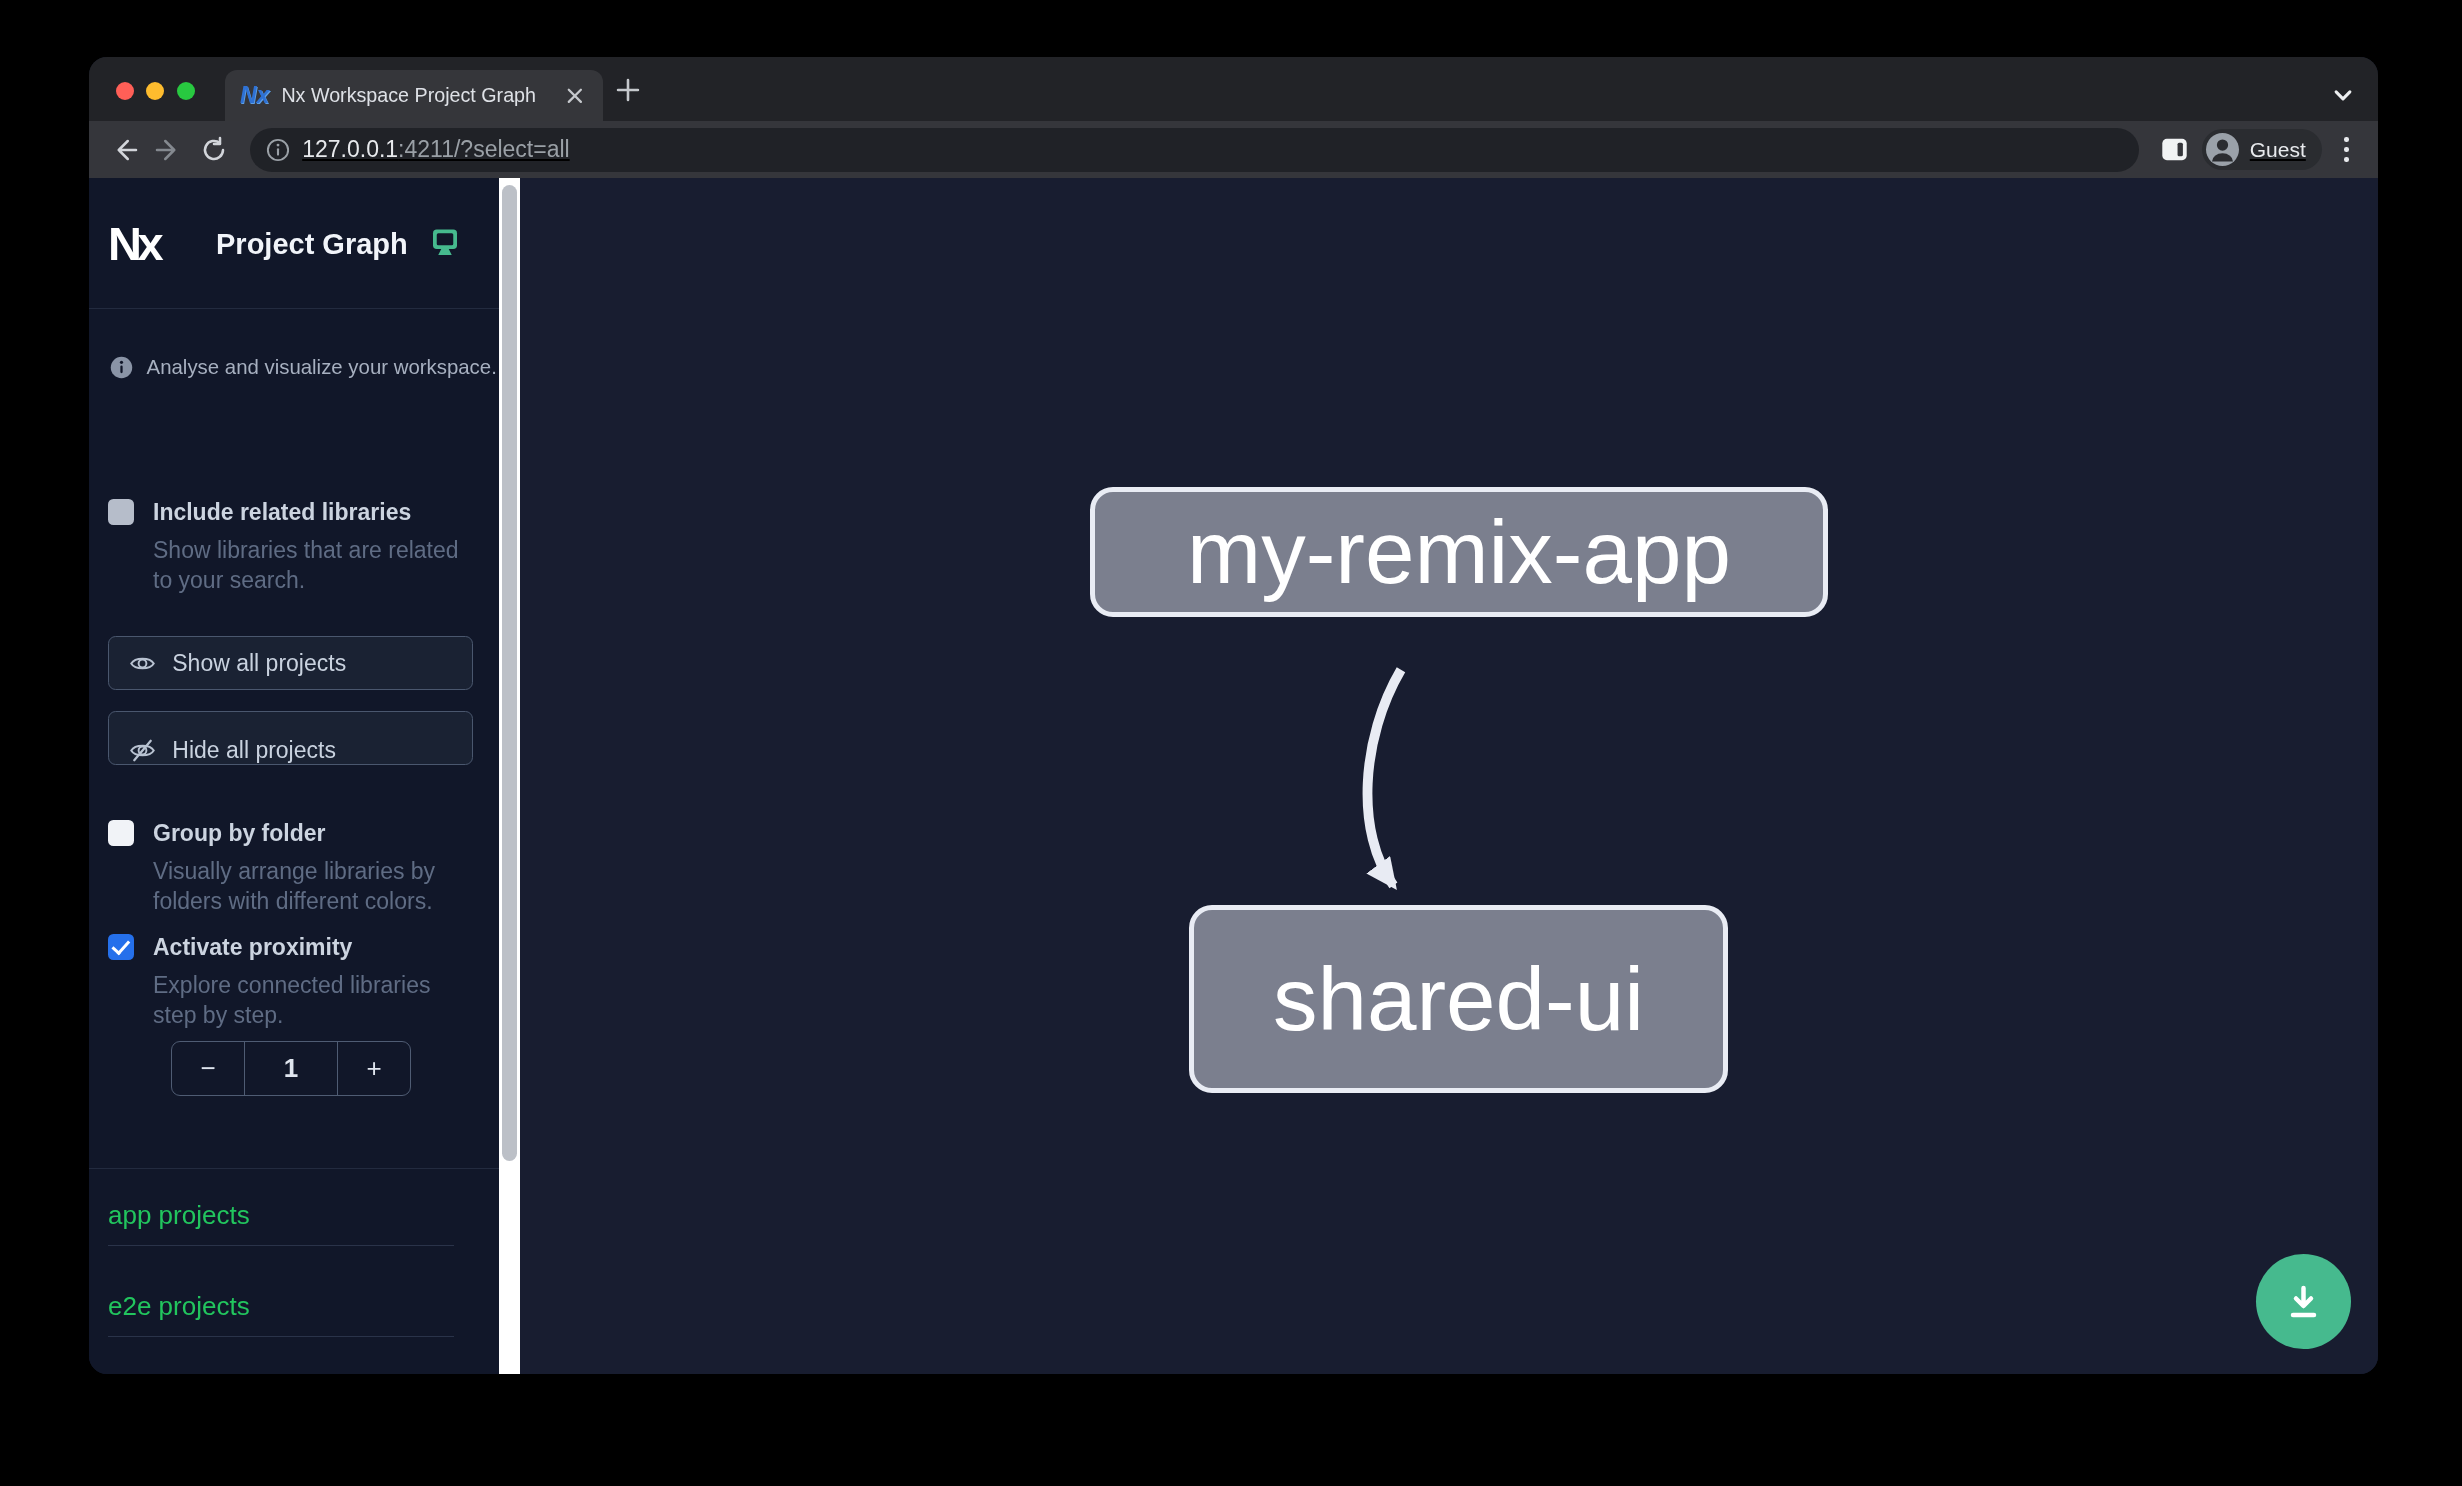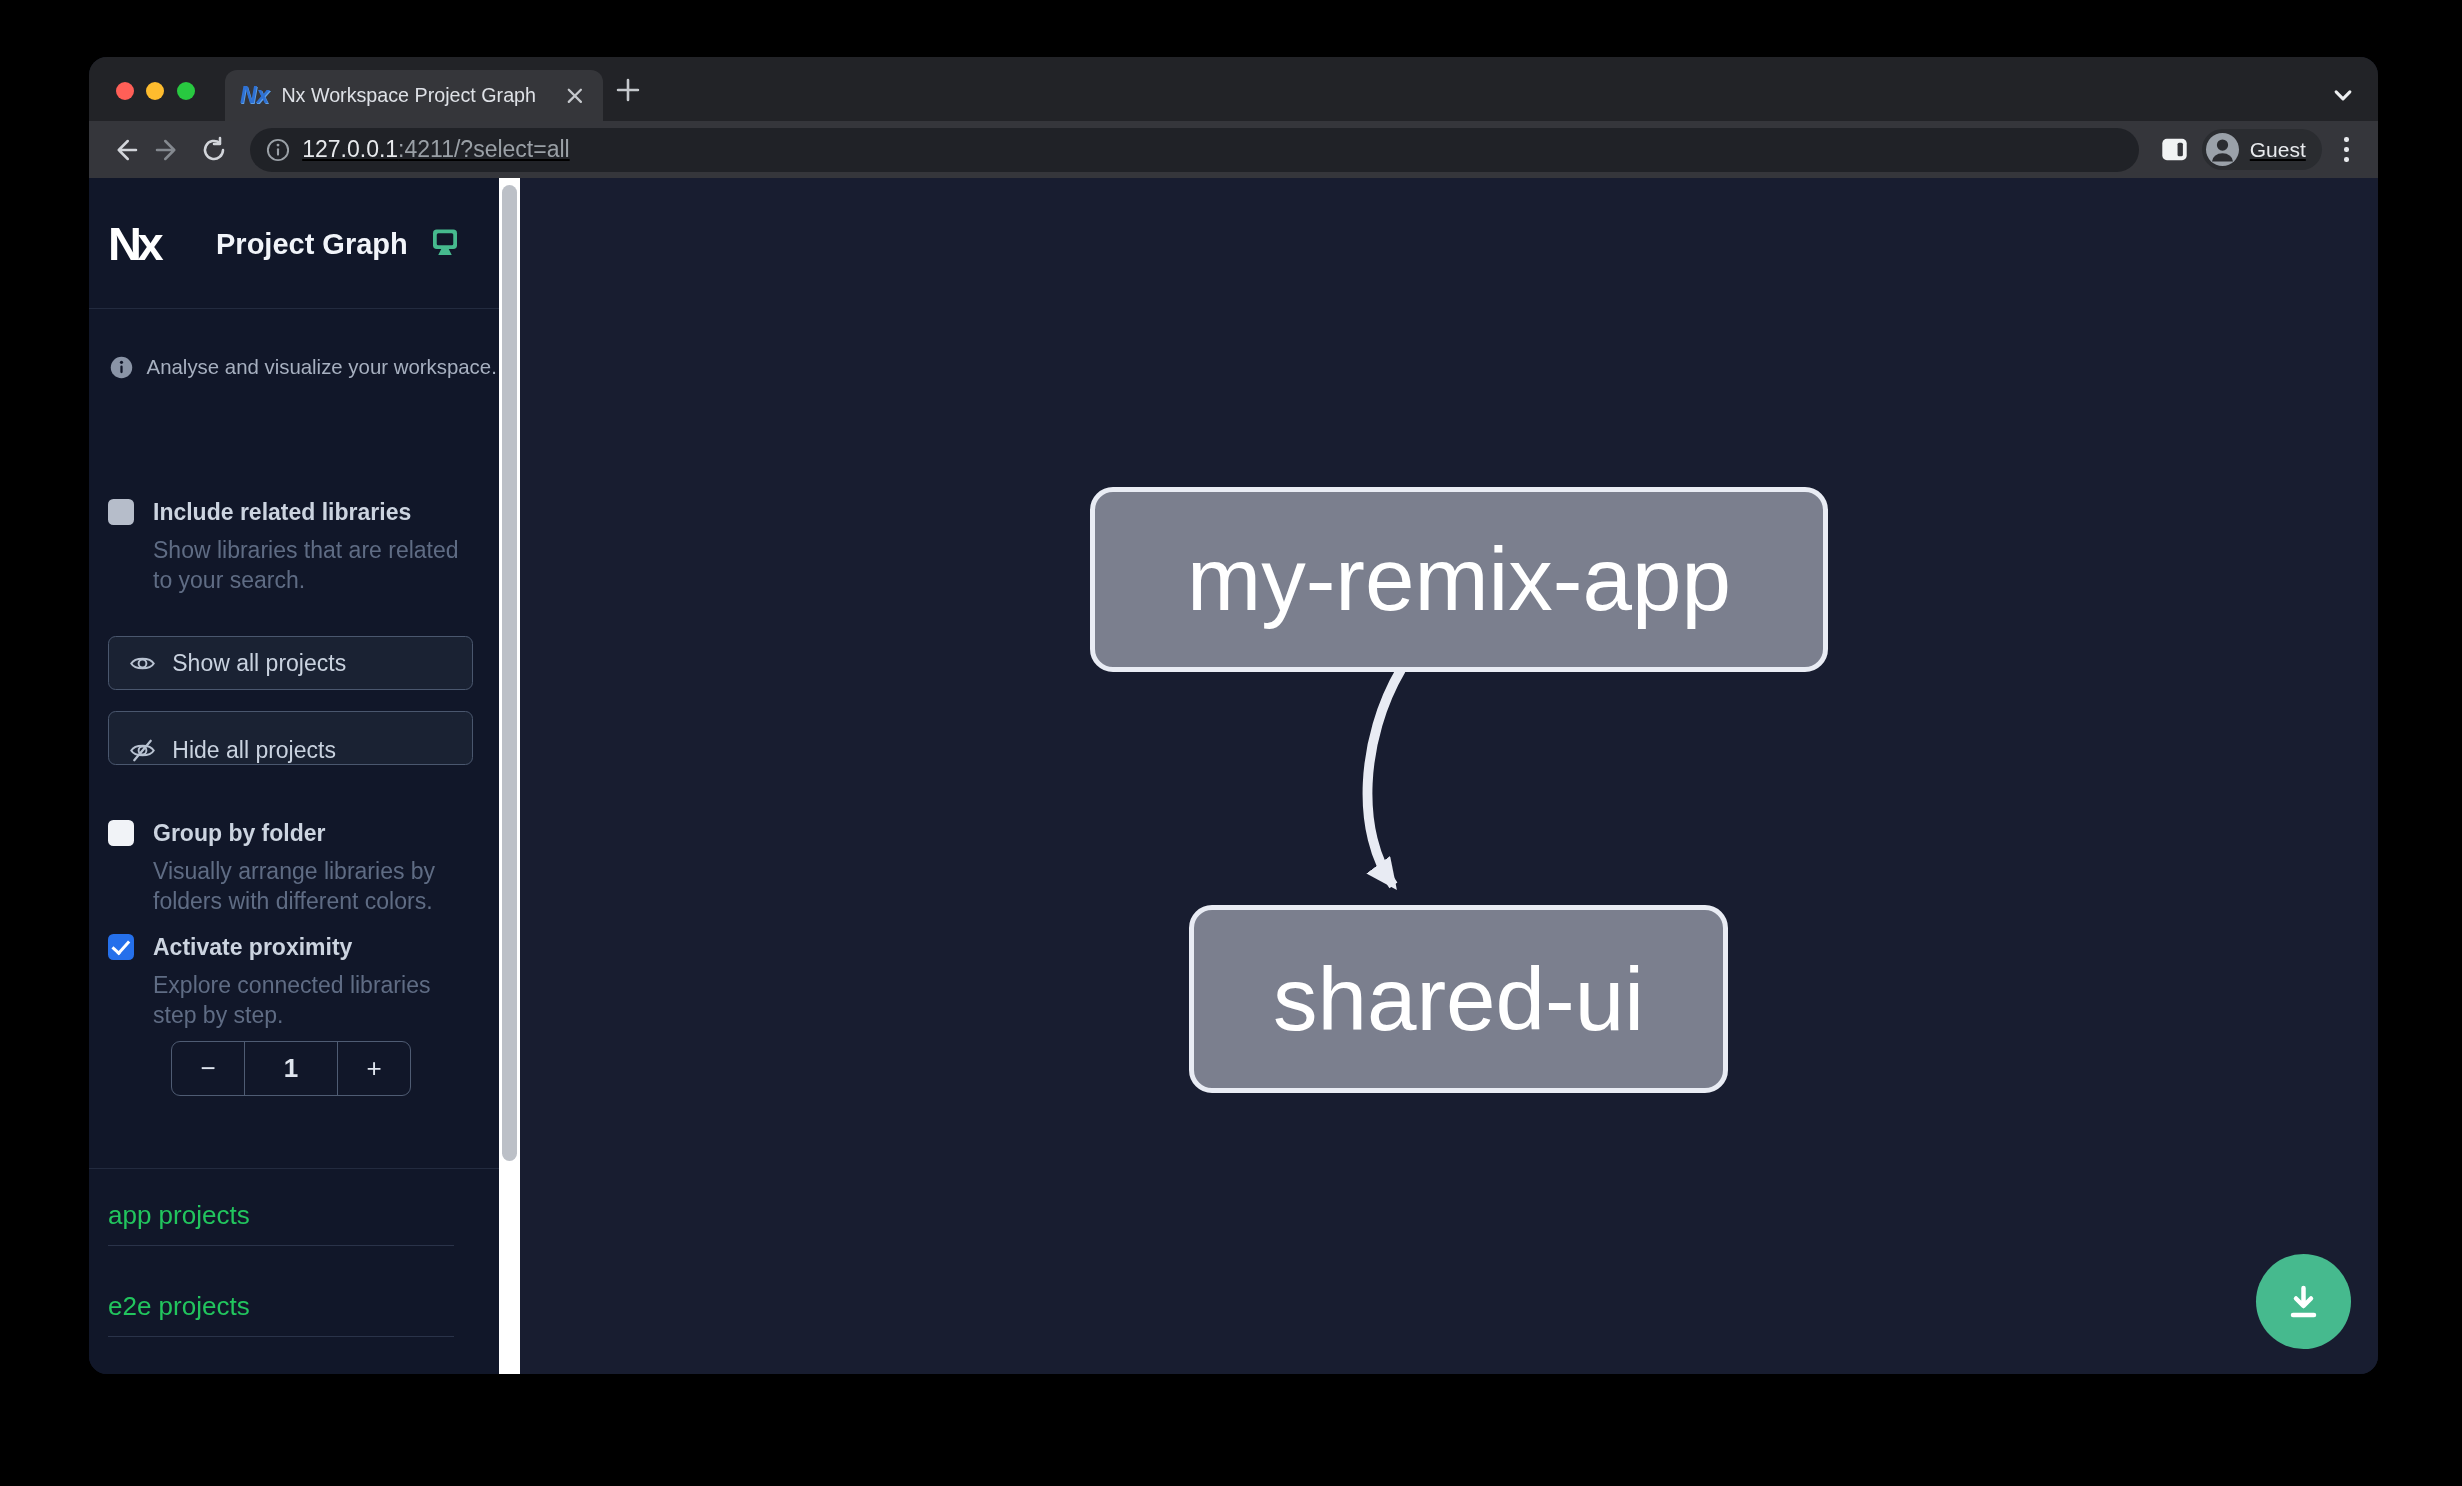--- a/index.html
+++ b/index.html
@@ -265,21 +265,21 @@
     <div class="canvas">
       <svg class="edge-layer" viewBox="0 0 2457 1581" preserveAspectRatio="none">
         <defs>
           <marker id="arrow" markerWidth="5" markerHeight="4" refX="2.6" refY="1.5" orient="auto">
             <path d="M0,0 L3.2,1.5 L0,3 z" fill="#e8ebf3"></path>
           </marker>
         </defs>
         <path d="M1165,650 C1112,740 1104,866 1155,935" stroke="#e8ebf3" stroke-width="13" fill="none" marker-end="url(#arrow)"></path>
       </svg>
 
-      <div class="node" style="left:570px; top:309px; width:738px; height:185px;">
+      <div class="node" style="left:570px; top:309px; width:738px; height:130px;">
         <span>my-remix-app</span>
       </div>
 
       <div class="node" style="left:669px; top:727px; width:539px; height:188px;">
         <span>shared-ui</span>
       </div>
 
       <div class="fab">
         <svg width="45" height="45" viewBox="0 0 60 60">
           <path d="M30 12 V34 M20 26 L30 36 L40 26" stroke="#ffffff" stroke-width="6" fill="none" stroke-linecap="round" stroke-linejoin="round"></path>

